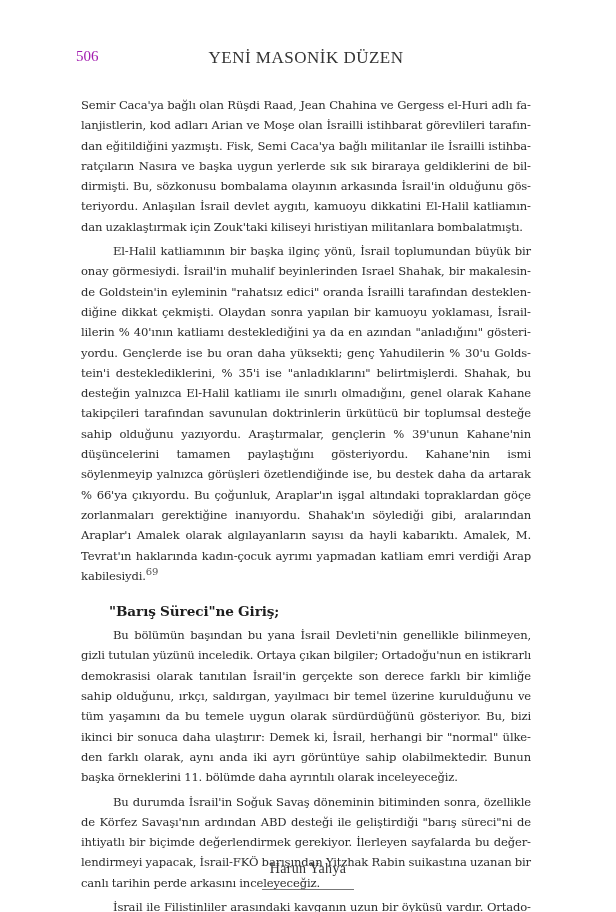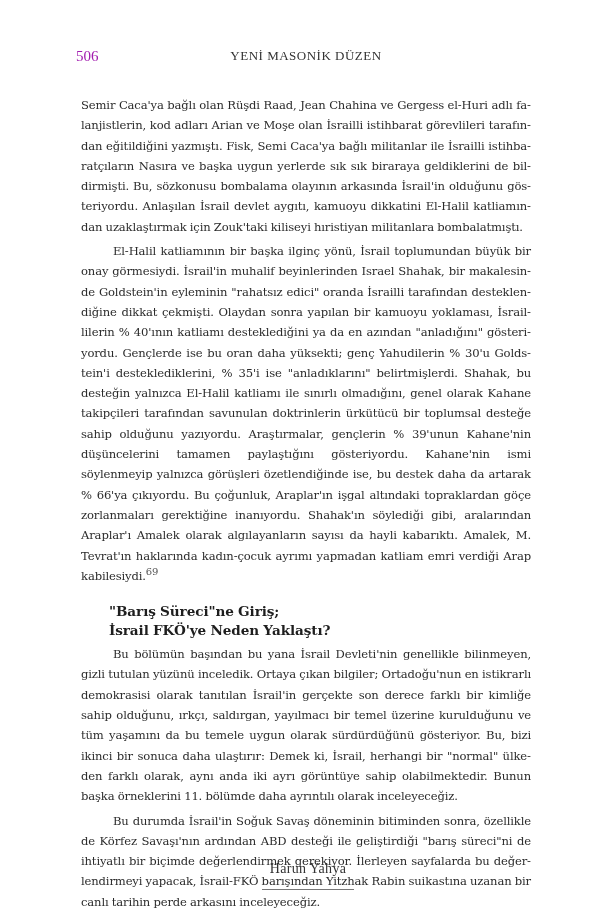--- a/index.html
+++ b/index.html
@@ -30,21 +30,21 @@
       font-size: 15px;
       color: #a21caf;
     }
     .running-title {
       position: absolute;
       left: 0;
       right: 0;
       top: 0;
       text-align: center;
       font-family: "Liberation Serif", serif;
-      font-size: 13px;
+      font-size: 17px;
       letter-spacing: 0.5px;
       color: #333;
     }
     .body-text {
       position: absolute;
       left: 77px;
       top: 91px;
       width: 458px;
       font-family: "DejaVu Serif", serif;
       font-size: 11.6px;
@@ -104,21 +104,20 @@
   <span class="page-number">506</span>
   <span class="running-title">YENİ MASONİK DÜZEN</span>
 </div>
 
 <div class="body-text">
   <p class="no-indent">Semir Caca'ya bağlı olan Rüşdi Raad, Jean Chahina ve Gergess el-Huri adlı fa­lanjistlerin, kod adları Arian ve Moşe olan İsrailli istihbarat görevlileri tarafın­dan eğitildiğini yazmıştı. Fisk, Semi Caca'ya bağlı militanlar ile İsrailli istihba­ratçıların Nasıra ve başka uygun yerlerde sık sık biraraya geldiklerini de bil­dirmişti. Bu, sözkonusu bombalama olayının arkasında İsrail'in olduğunu gös­teriyordu. Anlaşılan İsrail devlet aygıtı, kamuoyu dikkatini El-Halil katliamın­dan uzaklaştırmak için Zouk'taki kiliseyi hıristiyan militanlara bombalatmıştı.</p>
   <p><span>El-Halil katliamının bir başka ilginç yönü, İsrail toplumundan büyük bir onay görmesiydi. İsrail'in muhalif beyinlerinden Israel Shahak, bir makalesin­de Goldstein'in eyleminin "rahatsız edici" oranda İsrailli tarafından desteklen­diğine dikkat çekmişti. Olaydan sonra yapılan bir kamuoyu yoklaması, İsrail­lilerin % 40'ının katliamı desteklediğini ya da en azından "anladığını" gösteri­yordu. Gençlerde ise bu oran daha yüksekti; genç Yahudilerin % 30'u Golds­tein'i desteklediklerini, % 35'i ise "anladıklarını" belirtmişlerdi. Shahak, bu des­teğin yalnızca El-Halil katliamı ile sınırlı olmadığını, genel olarak Kahane ta­kipçileri tarafından savunulan doktrinlerin ürkütücü bir toplumsal desteğe sa­hip olduğunu yazıyordu. Araştırmalar, gençlerin % 39'unun Kahane'nin düşün­celerini tamamen paylaştığını gösteriyordu. Kahane'nin ismi söylenmeyip yal­nızca görüşleri özetlendiğinde ise, bu destek daha da artarak % 66'ya çıkıyor­du. Bu çoğunluk, Araplar'ın işgal altındaki topraklardan göçe zorlanmaları ge­rektiğine inanıyordu. Shahak'ın söylediği gibi, aralarından Araplar'ı Amalek olarak algılayanların sayısı da hayli kabarıktı. Amalek, M. Tevrat'ın haklarında kadın-çocuk ayrımı yapmadan katliam emri verdiği Arap kabilesiydi.</span><sup class="footnote">69</sup></p>
 
   <div class="section-heading">
     <div>"Barış Süreci"ne Giriş;</div>
-    <div>İsrail FKÖ'ye Neden Yaklaştı?</div>
   </div>
 
   <p>Bu bölümün başından bu yana İsrail Devleti'nin genellikle bilinmeyen, gizli tutulan yüzünü inceledik. Ortaya çıkan bilgiler; Ortadoğu'nun en istikrar­lı demokrasisi olarak tanıtılan İsrail'in gerçekte son derece farklı bir kimliğe sahip olduğunu, ırkçı, saldırgan, yayılmacı bir temel üzerine kurulduğunu ve tüm yaşamını da bu temele uygun olarak sürdürdüğünü gösteriyor. Bu, bizi ikinci bir sonuca daha ulaştırır: Demek ki, İsrail, herhangi bir "normal" ülke­den farklı olarak, aynı anda iki ayrı görüntüye sahip olabilmektedir. Bunun başka örneklerini 11. bölümde daha ayrıntılı olarak inceleyeceğiz.</p>
   <p>Bu durumda İsrail'in Soğuk Savaş döneminin bitiminden sonra, özellikle de Körfez Savaşı'nın ardından ABD desteği ile geliştirdiği "barış süreci"ni de ihtiyatlı bir biçimde değerlendirmek gerekiyor. İlerleyen sayfalarda bu değer­lendirmeyi yapacak, İsrail-FKÖ barışından Yitzhak Rabin suikastına uzanan bir canlı tarihin perde arkasını inceleyeceğiz.</p>
   <p>İsrail ile Filistinliler arasındaki kavganın uzun bir öyküsü vardır. Ortado­ğu, yüzyılın başından bu yana Yahudiler ve Arapların çatışmalarına sahne ol­du. İsrail kurulduktan sonra ise bu çatışma büyük bir savaşa dönüştü. Yahudi Devleti ile Arap komşuları arasında 4 büyük savaş ve daimi bir savaş hali ya-</p>
 </div>
 
 <div class="footer">
   <span class="footer-author">Harun Yahya</span>
 </div>

